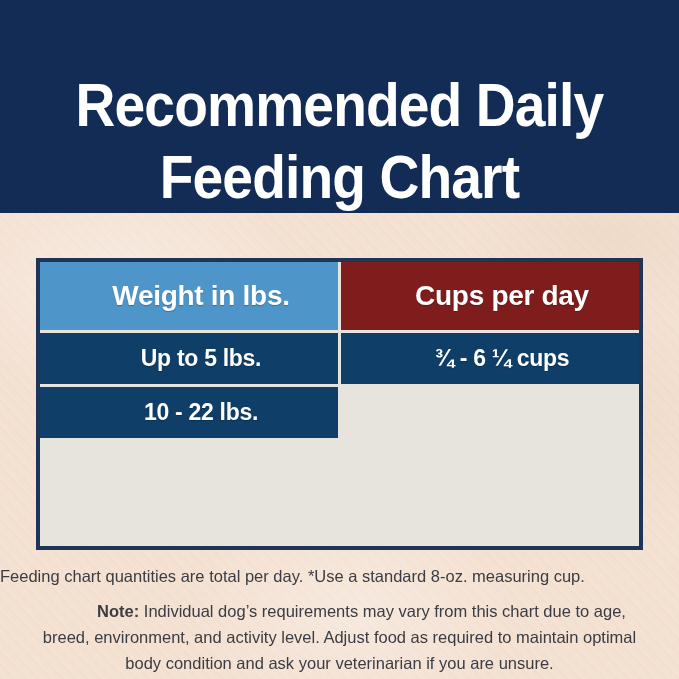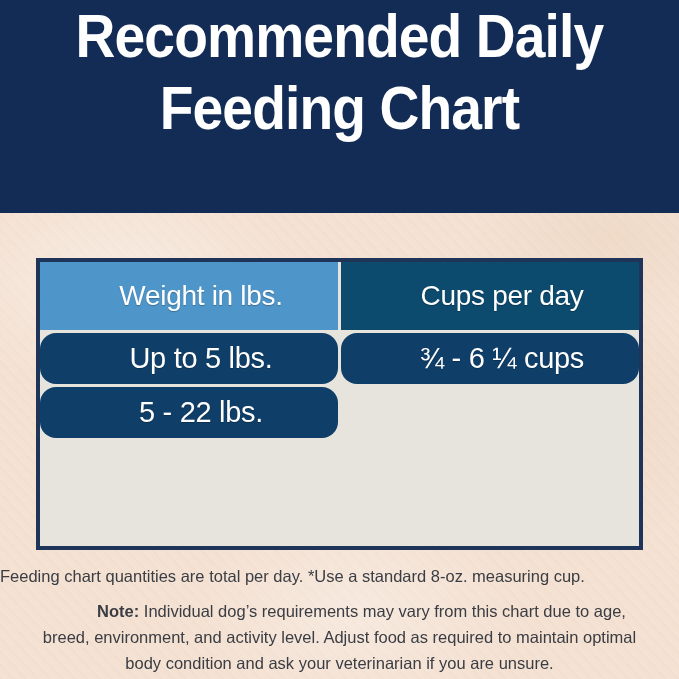--- a/index.html
+++ b/index.html
@@ -18,21 +18,21 @@
       radial-gradient(ellipse 200px 120px at 90% 35%, rgba(222,192,164,0.20), transparent 70%),
       repeating-linear-gradient(47deg, rgba(205,172,142,0.045) 0 2px, rgba(255,255,255,0.04) 2px 5px, transparent 5px 9px);
     overflow: hidden;
   }
 
   .header-band {
     width: 679px;
     height: 213px;
     background: #122c55;
     display: flex;
-    align-items: flex-start;
+    align-items: flex-end;
     justify-content: center;
   }
   .title {
     color: #ffffff;
     font-weight: bold;
     font-size: 62px;
     line-height: 72px;
     text-align: center;
     letter-spacing: -1px;
     transform: scaleX(0.89);
@@ -50,29 +50,29 @@
     display: grid;
     grid-template-columns: 1fr 1fr;
     grid-template-rows: 68px 51px 51px 51px 51px;
     gap: 3px;
   }
   .cell {
     display: flex;
     align-items: center;
     justify-content: center;
     color: #ffffff;
-    font-weight: normal;
+    font-weight: bold;
     letter-spacing: -0.3px;
     text-shadow: 0 1px 1px rgba(0,0,0,0.25);
     padding-left: 24px;
   }
   .cell.head { font-size: 28px; }
   .cell.head-weight { background: #4e95c9; }
-  .cell.head-cups   { background: #0c4a6e; }
-  .cell.body { background: #0f3f69; font-size: 29px; border-radius: 16px; }
+  .cell.head-cups   { background: #7f1d1d; }
+  .cell.body { background: #0f3f69; font-size: 23px; }
 
   .footnote {
     position: absolute;
     top: 567px;
     left: 0;
     width: 679px;
     text-align: left;
     color: #3a3d43;
     font-size: 16.5px;
   }
@@ -102,21 +102,21 @@
 
   <div class="feeding-table">
     <div class="cell head head-weight">Weight in lbs.</div>
     <div class="cell head head-cups">Cups per day</div>
 
     <div class="cell body">Up to 5 lbs.</div>
 
 
     <div class="cell body">¾ - 6 ¼ cups</div>
 
-    <div class="cell body">5 - 22 lbs.</div>
+    <div class="cell body">10 - 22 lbs.</div>
   </div>
 
   <div class="footnote">Feeding chart quantities are total per day. *Use a standard 8-oz. measuring cup.</div>
 
   <div class="note">
     <span class="note-label">Note: </span>
     <span>Individual dog’s requirements may vary from this chart due to age, breed, environment, and activity level. Adjust food as required to maintain optimal body condition and ask your veterinarian if you are unsure.</span>
   </div>
 
 </div>

